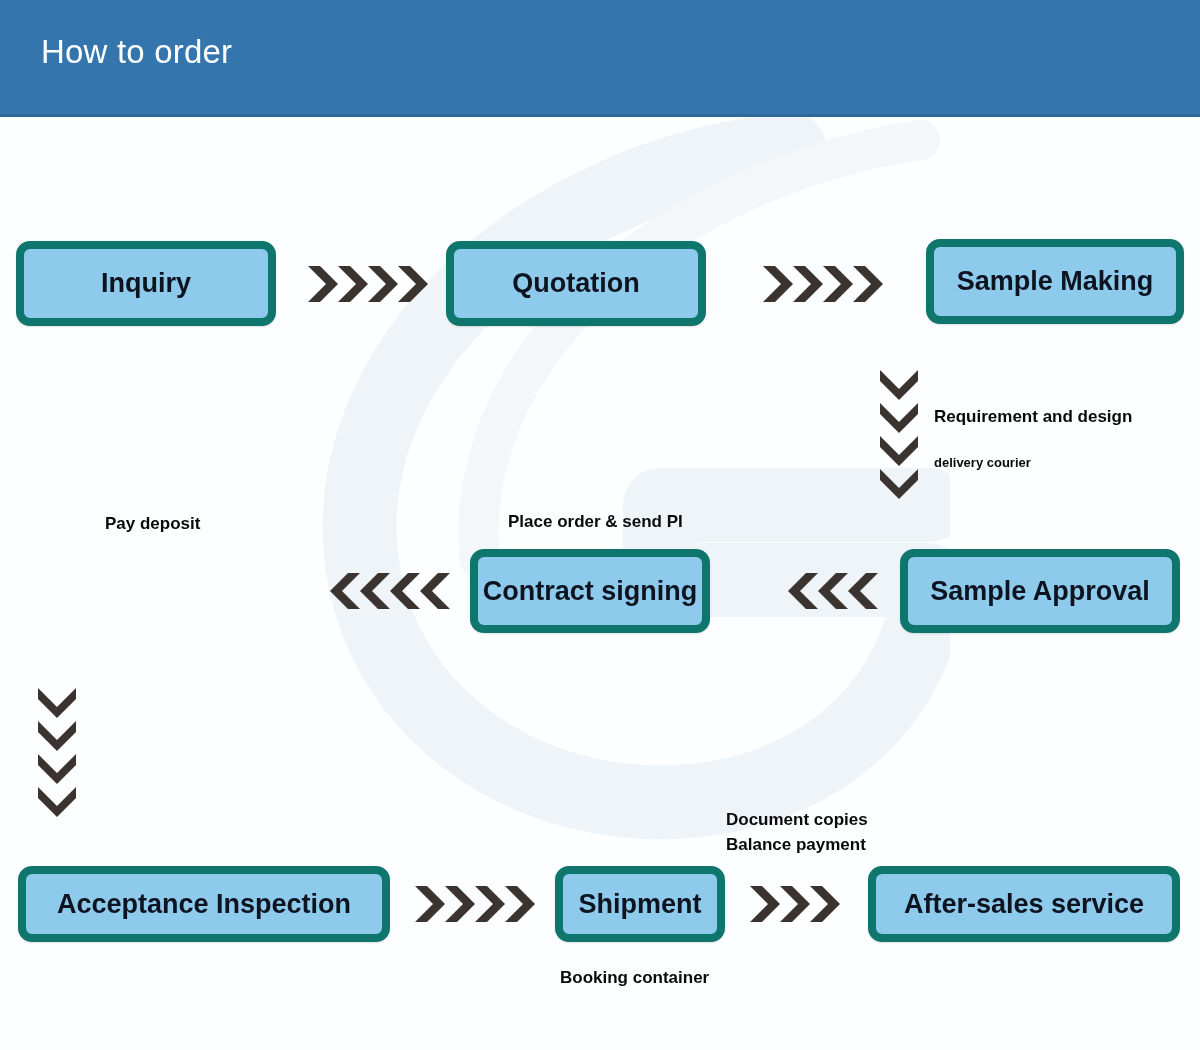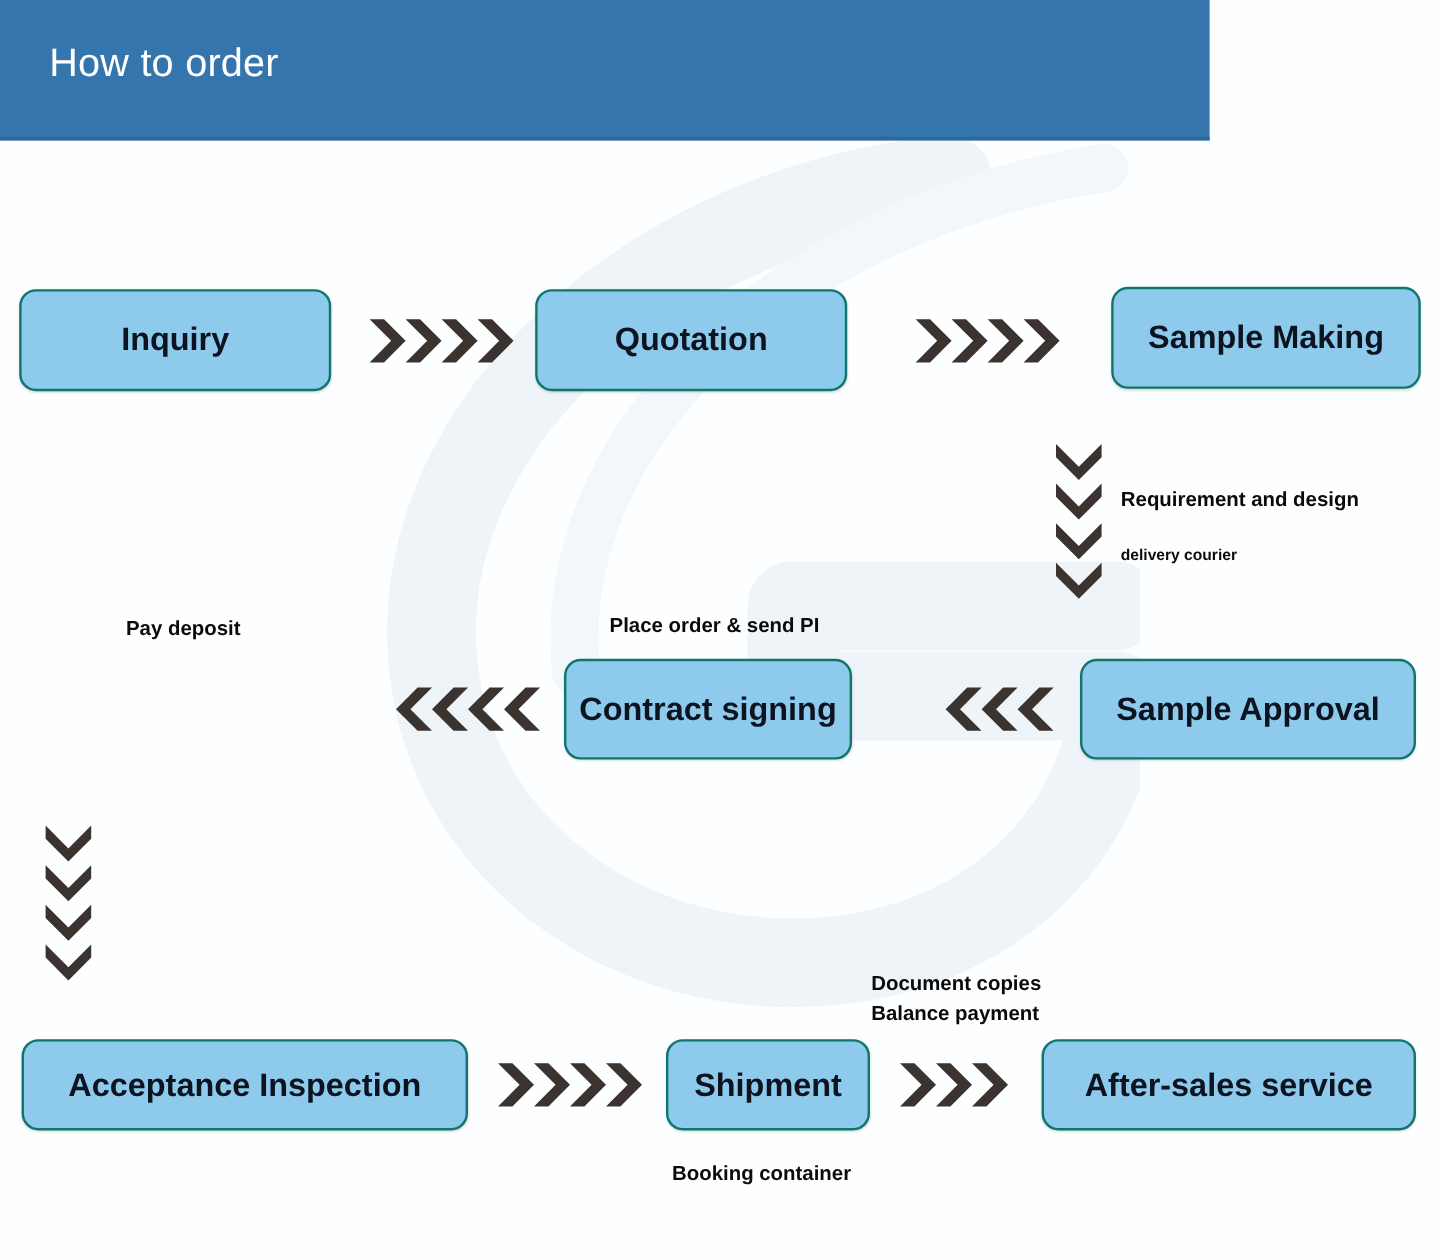--- a/index.html
+++ b/index.html
@@ -28,21 +28,21 @@
     pointer-events: none;
     z-index: 0;
   }
   .wm-svg { display: block; }
 
   
   .header {
     position: absolute;
     left: 0;
     top: 0;
-    width: 1008px;
+    width: 1200px;
     height: 117px;
     background: #3375ac;
     border-bottom: 3px solid #2d6899;
     box-sizing: border-box;
     z-index: 5;
   }
   .header-title {
     position: absolute;
     left: 41px;
     top: 33px;
@@ -51,21 +51,21 @@
     color: #ffffff;
     letter-spacing: 0.2px;
     white-space: nowrap;
   }
 
   
   .node {
     position: absolute;
     box-sizing: border-box;
     background: #8ecaec;
-    border: 2px solid #0f766e;
+    border: 8px solid #0f766e;
     border-radius: 14px;
     display: flex;
     align-items: center;
     justify-content: center;
     color: #0d1420;
     font-weight: bold;
     z-index: 3;
     box-shadow: 0 1px 2px rgba(0,0,0,0.12);
   }
   .node-label {

